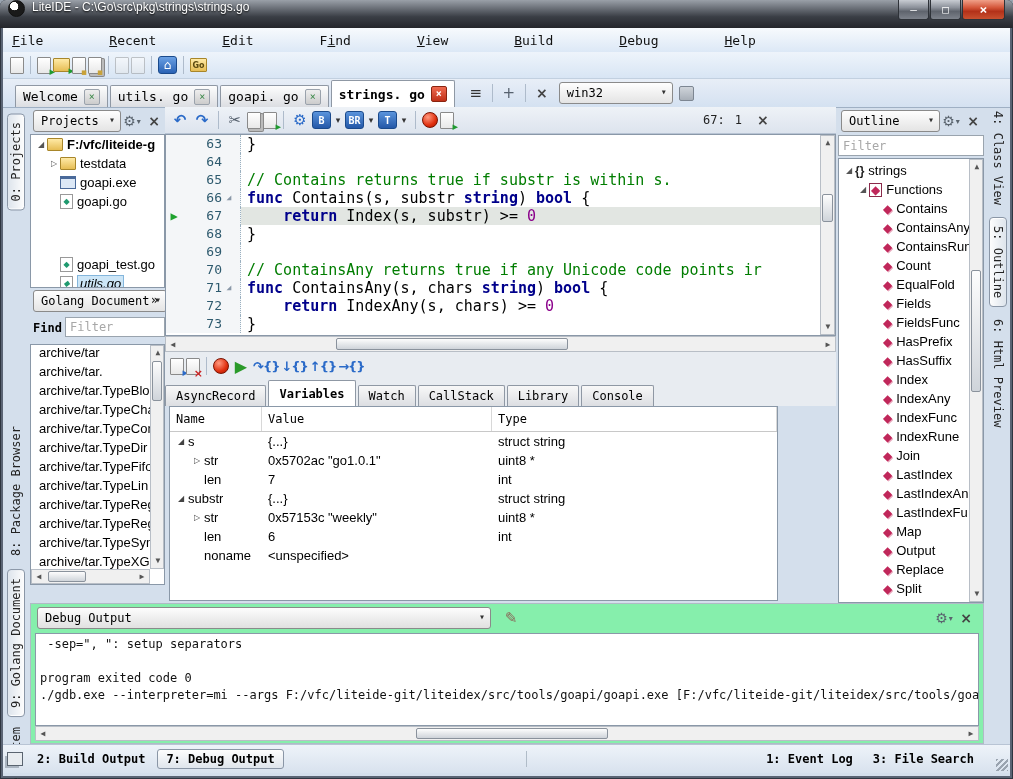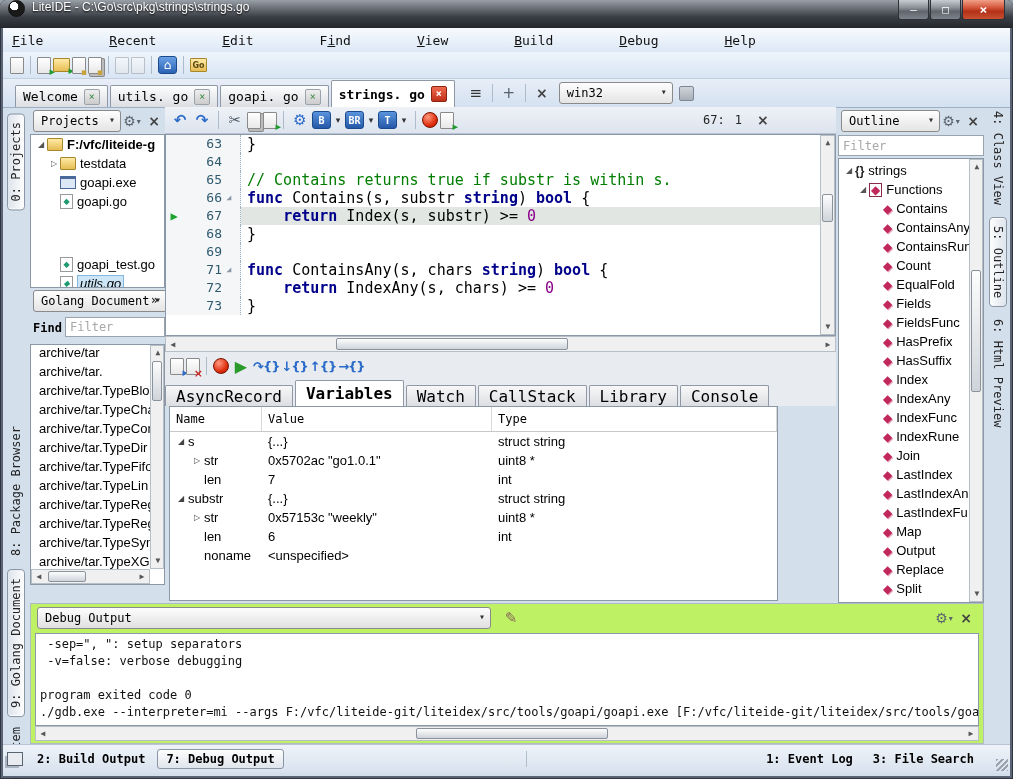--- a/index.html
+++ b/index.html
@@ -97,21 +97,21 @@
   .c-cm{color:#007d00;}
   .c-num{color:#8b008b;}
   .c-p{color:#000;}
   
   .sb{position:absolute;background:#f0f0f0;border:1px solid #b8bec6;box-sizing:border-box;}
   .sb .th{position:absolute;background:linear-gradient(#fdfdfd,#cfd4da);border:1px solid #8a929c;border-radius:2px;}
   .sb .ar{position:absolute;font-size:8px;color:#555;width:14px;height:14px;text-align:center;line-height:14px;}
   
   .dtoolbar{position:absolute;left:162px;top:324px;width:671px;height:28px;background:#e8ecf1;display:flex;align-items:center;padding-left:4px;box-sizing:border-box;}
   .dtabs{position:absolute;left:162px;top:352px;width:671px;height:26px;display:flex;align-items:flex-end;background:#e8ecf1;}
-  .dtab{height:20px;display:flex;align-items:center;padding:0 10px;margin-right:2px;font-size:16px;
+  .dtab{height:20px;display:flex;align-items:center;padding:0 10px;margin-right:2px;font-size:12px;
     background:linear-gradient(#f8f8f8,#dcdee2);border:1px solid #8f98a4;border-bottom:none;border-radius:2px 2px 0 0;}
   .dtab.act{height:25px;background:#fff;font-weight:bold;z-index:2;}
   .vartable{left:166px;top:378px;width:609px;height:195px;font-family:"Liberation Sans",sans-serif;font-size:13px;}
   .vh{display:flex;height:24px;border-bottom:1px solid #c8c8c8;font:12px "DejaVu Sans Mono",monospace;align-items:center;}
   .vh span{padding-left:6px;border-right:1px solid #d8d8d8;height:100%;display:flex;align-items:center;box-sizing:border-box;}
   .vrow{display:flex;height:19px;align-items:center;}
   .vexp{width:14px;text-align:center;font-size:8px;color:#444;}
   .vname{white-space:nowrap;overflow:hidden;}
   .cw-name{width:92px;min-width:92px;display:flex;align-items:center;box-sizing:border-box;}
   .cw-val{width:230px;min-width:230px;box-sizing:border-box;padding-left:6px;white-space:nowrap;overflow:hidden;}
@@ -131,21 +131,21 @@
   .bold{font-weight:bold;}
   .plist{left:27px;top:316px;width:135px;height:241px;}
   .lrow{height:19px;line-height:19px;padding-left:8px;font:13px "Liberation Sans",sans-serif;white-space:nowrap;overflow:hidden;}
   
   .otree{left:835px;top:130px;width:146px;height:445px;}
   .orow{display:flex;align-items:center;height:19px;font:13px "Liberation Sans",sans-serif;white-space:nowrap;}
   .dm{color:#c0275a;font-size:12px;margin-right:4px;text-shadow:1px 1px 0 #e8a8bc;}
   .dmbox{border:1px solid #8a2a4a;padding:0 1px;line-height:12px;margin-right:4px;color:#c0275a;font-size:12px;}
   .bracesic{font-weight:bold;font-size:12px;margin-right:4px;color:#222;}
   
-  .bpanel{position:absolute;left:27px;top:575px;width:954px;height:141px;background:#bef264;border:1px solid #b0bac6;box-sizing:border-box;}
+  .bpanel{position:absolute;left:27px;top:575px;width:954px;height:141px;background:#86efac;border:1px solid #b0bac6;box-sizing:border-box;}
   .bphead{display:flex;align-items:center;height:28px;padding:0 6px;}
   .bpcombo{width:425px;justify-content:flex-start;background:linear-gradient(#fdfdfd,#e0e0e0);}
   .outbox{position:absolute;left:4px;top:29px;width:944px;height:93px;background:#fff;border:1px solid #8a98a8;box-sizing:border-box;
     font:12px/17px "DejaVu Sans Mono",monospace;color:#111;padding:2px 4px;white-space:pre;overflow:hidden;}
   
   .statusbar{position:absolute;left:0;top:716px;width:100%;height:28px;background:linear-gradient(#eef3f9,#d8e2ee);
     border-top:1px solid #b8c4d4;display:flex;align-items:center;font-size:12px;font-weight:bold;}
   .sbitem{padding:2px 8px;margin:0 2px;white-space:nowrap;}
   .sbitem.on{border:1px solid #8a96a6;border-radius:3px;background:linear-gradient(#fdfdfd,#dfe5ec);}
   .sbright{margin-left:auto;display:flex;align-items:center;margin-right:26px;}
@@ -342,20 +342,21 @@
       <span class="icn xic">×</span>
     </div>
     <div class="codearea" id="code">
         <div class="cl"><span class="cg"><span class="ca"></span><span class="cn">63</span><span class="cf"></span></span><span class="ct"><span class="c-p">}</span></span></div>
         <div class="cl"><span class="cg"><span class="ca"></span><span class="cn">64</span><span class="cf"></span></span><span class="ct"></span></div>
         <div class="cl"><span class="cg"><span class="ca"></span><span class="cn">65</span><span class="cf"></span></span><span class="ct"><span class="c-cm">// Contains returns true if substr is within s.</span></span></div>
         <div class="cl"><span class="cg"><span class="ca"></span><span class="cn">66</span><span class="cf">◢</span></span><span class="ct"><span class="c-kw">func</span><span class="c-p"> Contains(s, substr </span><span class="c-kw">string</span><span class="c-p">) </span><span class="c-kw">bool</span><span class="c-p"> {</span></span></div>
         <div class="cl cur"><span class="cg"><span class="ca">▶</span><span class="cn">67</span><span class="cf"></span></span><span class="ct"><span class="c-p">    </span><span class="c-kw">return</span><span class="c-p"> Index(s, substr) &gt;= </span><span class="c-num">0</span></span></div>
         <div class="cl"><span class="cg"><span class="ca"></span><span class="cn">68</span><span class="cf"></span></span><span class="ct"><span class="c-p">}</span></span></div>
         <div class="cl"><span class="cg"><span class="ca"></span><span class="cn">69</span><span class="cf"></span></span><span class="ct"></span></div>
+        <div class="cl"><span class="cg"><span class="ca"></span><span class="cn">70</span><span class="cf"></span></span><span class="ct"><span class="c-cm">// ContainsAny returns true if any Unicode code points ir</span></span></div>
         <div class="cl"><span class="cg"><span class="ca"></span><span class="cn">71</span><span class="cf">◢</span></span><span class="ct"><span class="c-kw">func</span><span class="c-p"> ContainsAny(s, chars </span><span class="c-kw">string</span><span class="c-p">) </span><span class="c-kw">bool</span><span class="c-p"> {</span></span></div>
         <div class="cl"><span class="cg"><span class="ca"></span><span class="cn">72</span><span class="cf"></span></span><span class="ct"><span class="c-p">    </span><span class="c-kw">return</span><span class="c-p"> IndexAny(s, chars) &gt;= </span><span class="c-num">0</span></span></div>
         <div class="cl"><span class="cg"><span class="ca"></span><span class="cn">73</span><span class="cf"></span></span><span class="ct"><span class="c-p">}</span></span></div>
       </div>
     <div class="sb" style="left:817px;top:107px;width:15px;height:200px;">
       <span class="ar" style="top:0;">▲</span>
         <span class="ar" style="bottom:0;">▼</span>
       <span class="th" style="left:1px;right:1px;top:58px;height:26px;"></span>
     </div>
     <div class="sb" style="left:162px;top:308px;width:671px;height:16px;">
@@ -590,21 +591,21 @@
       <div class="bphead">
         <span class="combo bpcombo">
             <span>Debug Output</span>
           </span>
         <span class="icn" style="margin-left:10px;color:#8a6a5a;">✎</span>
         <span style="margin-left:auto;display:flex;">
           <span class="icn gearic">⚙</span>
           <span class="icn xic">×</span>
         </span>
       </div>
-      <div class="outbox" id="outbox"><div> -sep=", ": setup separators</div><div> -v=false: verbose debugging</div><div>&nbsp;</div><div>program exited code 0</div><div>./gdb.exe --interpreter=mi --args F:/vfc/liteide-git/liteidex/src/tools/goapi/goapi.exe [F:/vfc/liteide-git/liteidex/src/tools/goapi]</div></div>
+      <div class="outbox" id="outbox"><div> -sep=", ": setup separators</div><div>&nbsp;</div><div>program exited code 0</div><div>./gdb.exe --interpreter=mi --args F:/vfc/liteide-git/liteidex/src/tools/goapi/goapi.exe [F:/vfc/liteide-git/liteidex/src/tools/goapi]</div></div>
       <div class="sb" style="left:4px;bottom:2px;width:944px;height:15px;">
         <span class="ar" style="left:0;top:0;">◀</span>
           <span class="ar" style="right:0;top:0;">▶</span>
         <span class="th" style="top:1px;bottom:1px;left:380px;width:190px;"></span>
       </div>
     </div>
 
     <div class="statusbar">
       <span class="wins"></span>
       <span id="statusL" style="display:flex;align-items:center;">

